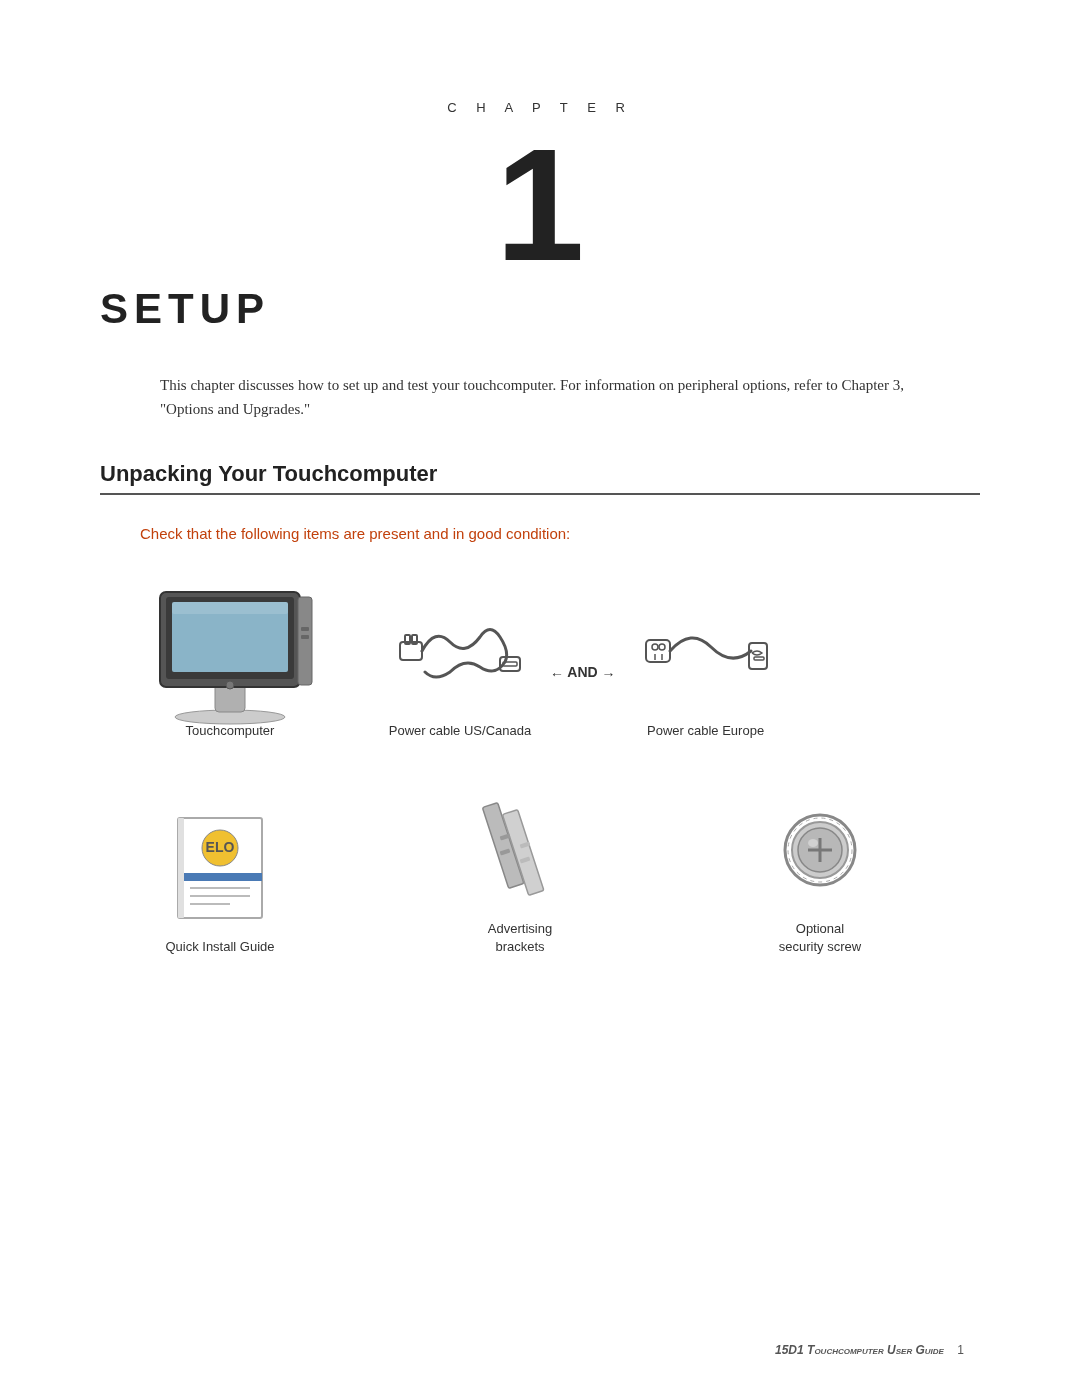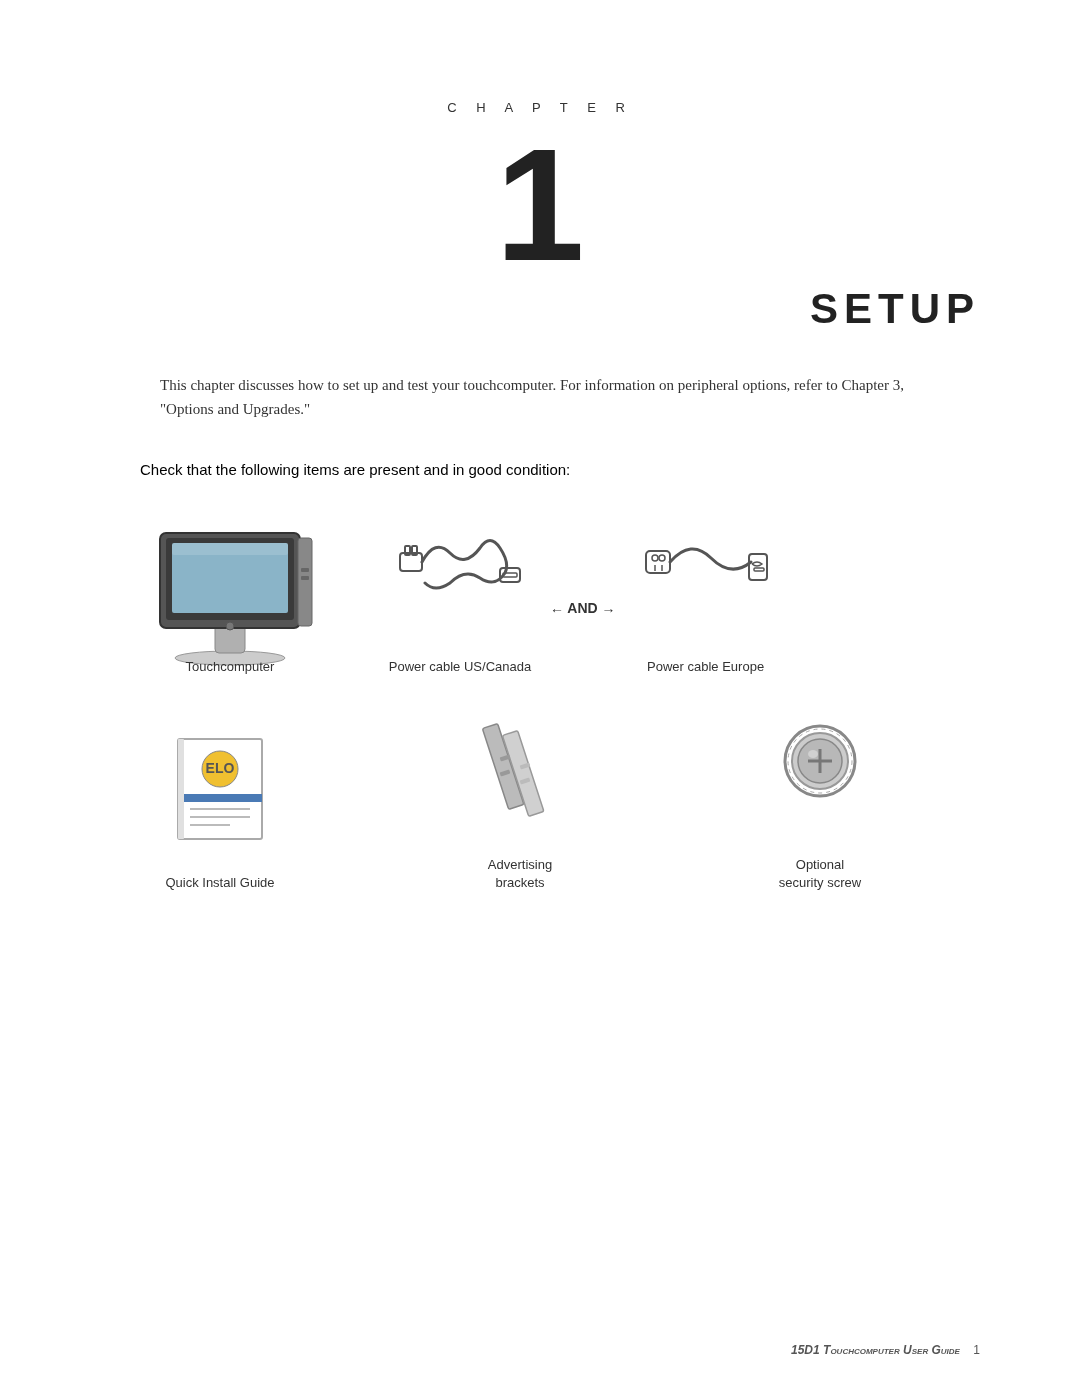--- a/index.html
+++ b/index.html
@@ -35,21 +35,20 @@
       text-align: center;
       font-size: 160px;
       font-weight: bold;
       line-height: 1;
       color: #222;
       font-family: Arial, sans-serif;
       margin-bottom: 0px;
     }
 
     .chapter-title {
-      text-align: right;
       font-size: 42px;
       font-weight: bold;
       letter-spacing: 6px;
       font-family: Arial, sans-serif;
       color: #222;
       margin-bottom: 40px;
     }
 
     
     .intro-text {
@@ -68,21 +67,21 @@
       color: #222;
       border-bottom: 2px solid #555;
       padding-bottom: 6px;
       margin-bottom: 30px;
     }
 
     
     .check-text {
       font-size: 15px;
       font-family: Arial, sans-serif;
-      color: #000000;
+      color: #c2410c;
       margin-bottom: 40px;
       margin-left: 40px;
     }
 
     
     .items-grid {
       display: flex;
       flex-direction: column;
       gap: 40px;
       margin-left: 40px;
@@ -98,20 +97,21 @@
     .item {
       display: flex;
       flex-direction: column;
       align-items: center;
       gap: 0;
       min-width: 160px;
     }
 
     .item-image {
       display: flex;
+      align-items: center;
       justify-content: center;
       height: 140px;
     }
 
     .item-label {
       font-size: 13px;
       font-family: Arial, sans-serif;
       color: #333;
       text-align: center;
       line-height: 1.4;
@@ -128,21 +128,21 @@
       color: #333;
       padding-bottom: 60px;
       white-space: nowrap;
       margin-top: 16px;
     }
 
     
     .footer {
       position: absolute;
       bottom: 40px;
-      right: 100px;
+      right: 116px;
       font-size: 12px;
       font-family: Arial, sans-serif;
       color: #555;
     }
 
     .footer-product {
       font-style: italic;
       font-weight: bold;
     }
 
@@ -165,20 +165,21 @@
 <div class="page">
 
   <div class="chapter-label">C H A P T E R</div>
 
   <div class="chapter-number">1</div>
 
   <div class="chapter-title">SETUP</div>
 
   <p class="intro-text">This chapter discusses how to set up and test your touchcomputer. For information on peripheral options, refer to Chapter 3, "Options and Upgrades."</p>
 
+  <h2 class="section-heading">Unpacking Your Touchcomputer</h2>
 
   <p class="check-text">Check that the following items are present and in good condition:</p>
 
   <div class="items-grid">
 
     <div class="items-row">
 
       <div class="item">
         <div class="item-image">
 

